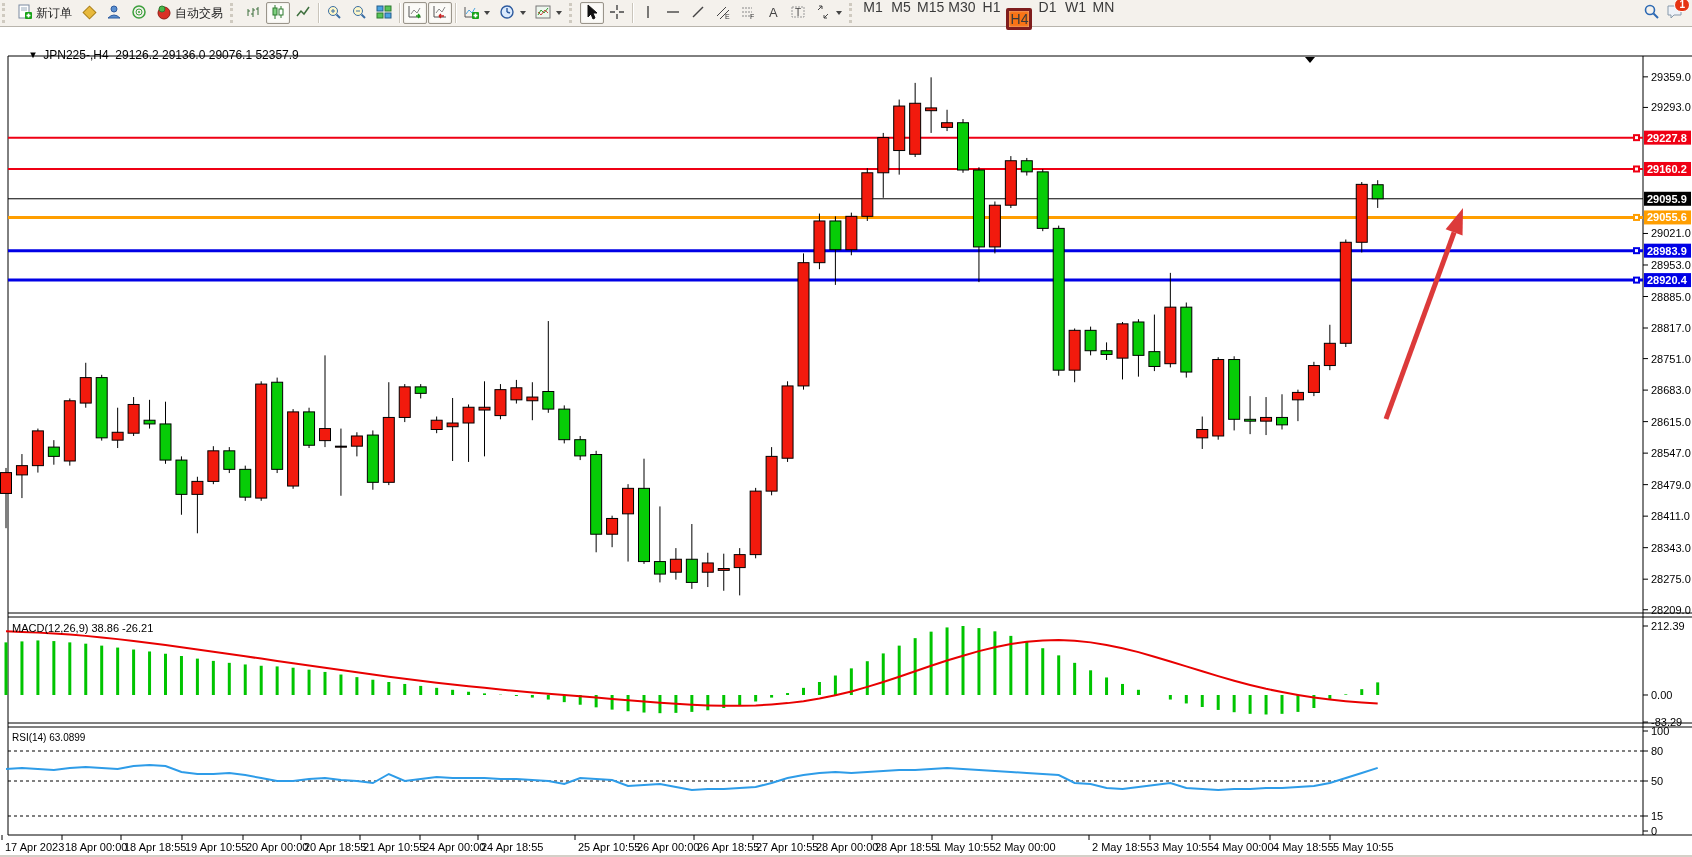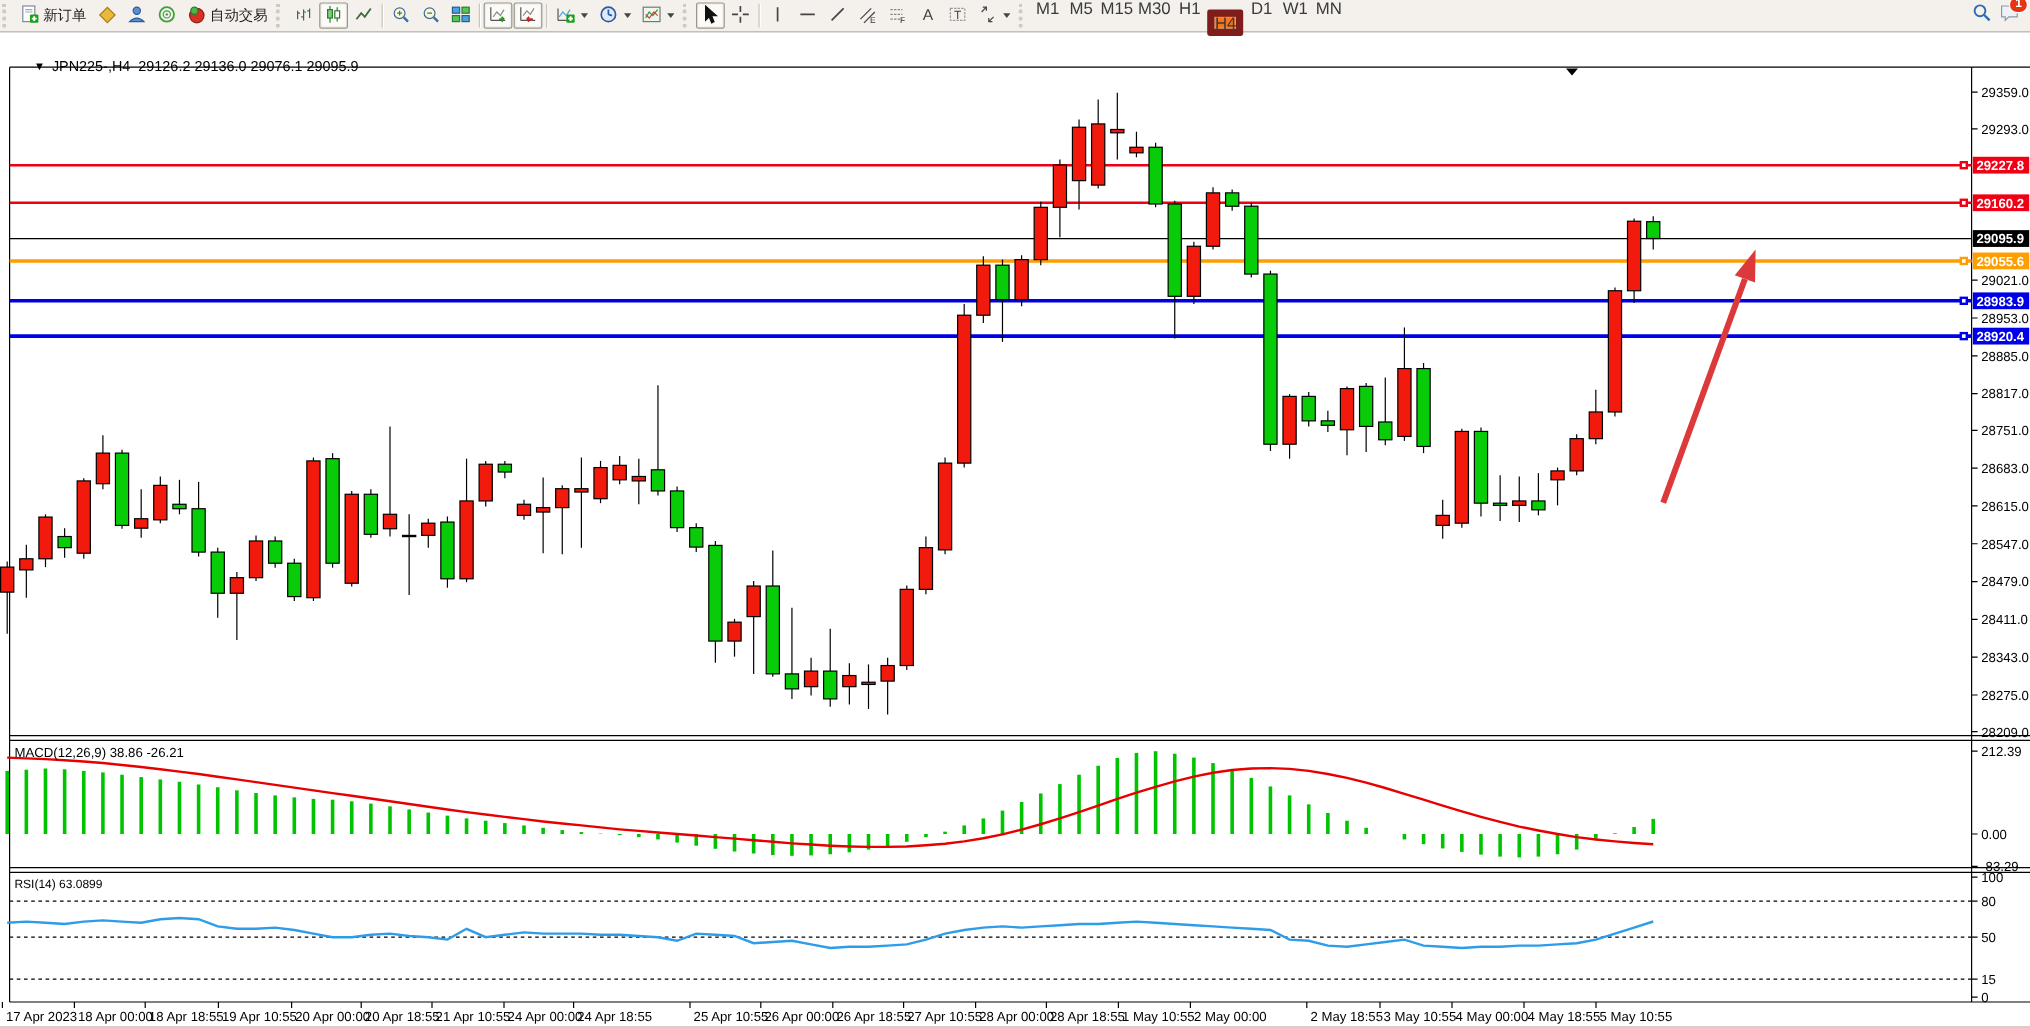--- a/index.html
+++ b/index.html
@@ -11,21 +11,21 @@
   .tb-btn{height:22px;min-width:24px;display:flex;align-items:center;justify-content:center;
     gap:3px;padding:0 3px;border:1px solid transparent;border-radius:2px;box-sizing:border-box;
     font-size:12px;color:#222;cursor:default;}
   .tb-btn.pressed{background:#fcfbf8;border:1px solid #9a958b;box-shadow:inset 0 0 2px #d8d4cc;}
   .tb-btn .lbl{white-space:nowrap;}
   .tb-sep{width:1px;height:20px;background:#cac5bb;margin:0 2px;box-shadow:1px 0 0 #fff;}
   .tb-dd{width:0;height:0;border-left:3px solid transparent;border-right:3px solid transparent;
     border-top:4px solid #444;margin-left:2px;}
   .tf-btn{height:22px;min-width:26px;display:flex;align-items:center;justify-content:center;
     font-size:14px;color:#3a3a3a;border:1px solid transparent;border-radius:2px;box-sizing:border-box;}
-  .tf-btn.active{background:#f97316;border:6px solid #7f1d1d;box-shadow:inset 0 0 2px #ddd8d0;margin-top:12px;}
+  .tf-btn.active{background:#f97316;border:3px solid #7f1d1d;box-shadow:inset 0 0 2px #ddd8d0;margin-top:12px;}
   .tb-right{margin-left:auto;display:flex;align-items:center;gap:6px;padding-right:8px;}
   .badge{position:absolute;right:-6px;top:-5px;background:#e63312;color:#fff;font-size:10px;
     font-weight:bold;border-radius:8px;padding:0 4px;line-height:12px;border:1px solid #fff;}
   .chat-wrap{position:relative;}
   
   #chart-wrap{position:absolute;left:0;top:27px;width:1692px;height:830px;background:#fff;}
   #chart-svg{position:absolute;left:0;top:0;}
   .overlay{position:absolute;font-size:12px;color:#000;z-index:3;white-space:pre;}
   #main-title{left:14px;top:7px;}
   #main-title .tri{display:inline-block;transform:scale(.8);margin-right:4px;}
@@ -720,18 +720,18 @@
         <line x1="1210" y1="808" x2="1210" y2="813" stroke="#000"></line>
         <text x="1213" y="824" font-size="11" fill="#000">4 May 00:00</text>
         <line x1="1270" y1="808" x2="1270" y2="813" stroke="#000"></line>
         <text x="1273" y="824" font-size="11" fill="#000">4 May 18:55</text>
         <line x1="1330" y1="808" x2="1330" y2="813" stroke="#000"></line>
         <text x="1333" y="824" font-size="11" fill="#000">5 May 10:55</text>
       </g>
     </svg>
 
   <div class="overlay" id="main-title">
-    <span class="tri">▼</span><span>JPN225-,H4</span><span>  </span><span>29126.2 29136.0 29076.1 29095.9</span>
+    <span class="tri">▼</span><span>JPN225-,H4</span><span>  </span><span>29126.2 29136.0 29076.1 52357.9</span>
   </div>
   <div class="overlay" id="macd-title">MACD(12,26,9) 38.86 -26.21</div>
   <div class="overlay" id="rsi-title">RSI(14) 63.0899</div>
 </div>
 <div class="bottom-strip"></div>
 
 </body></html>

